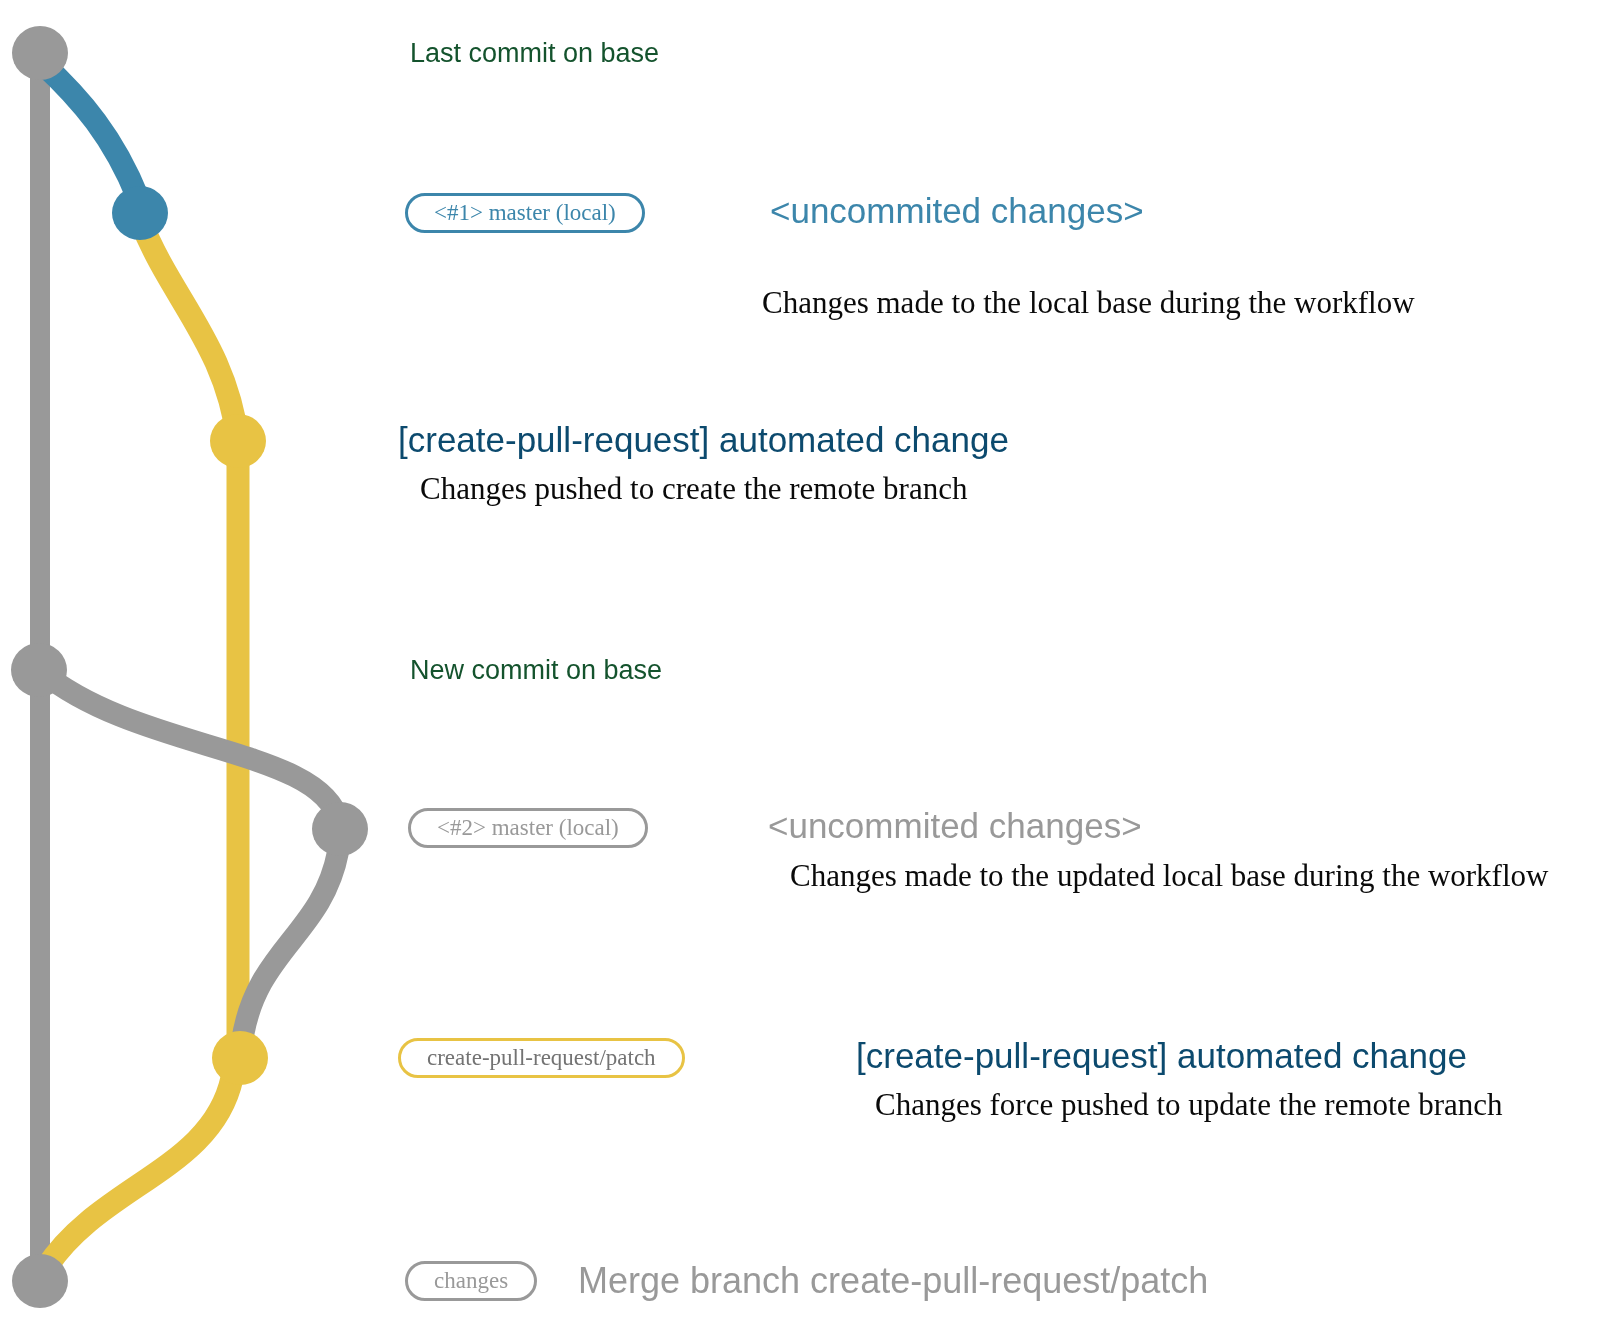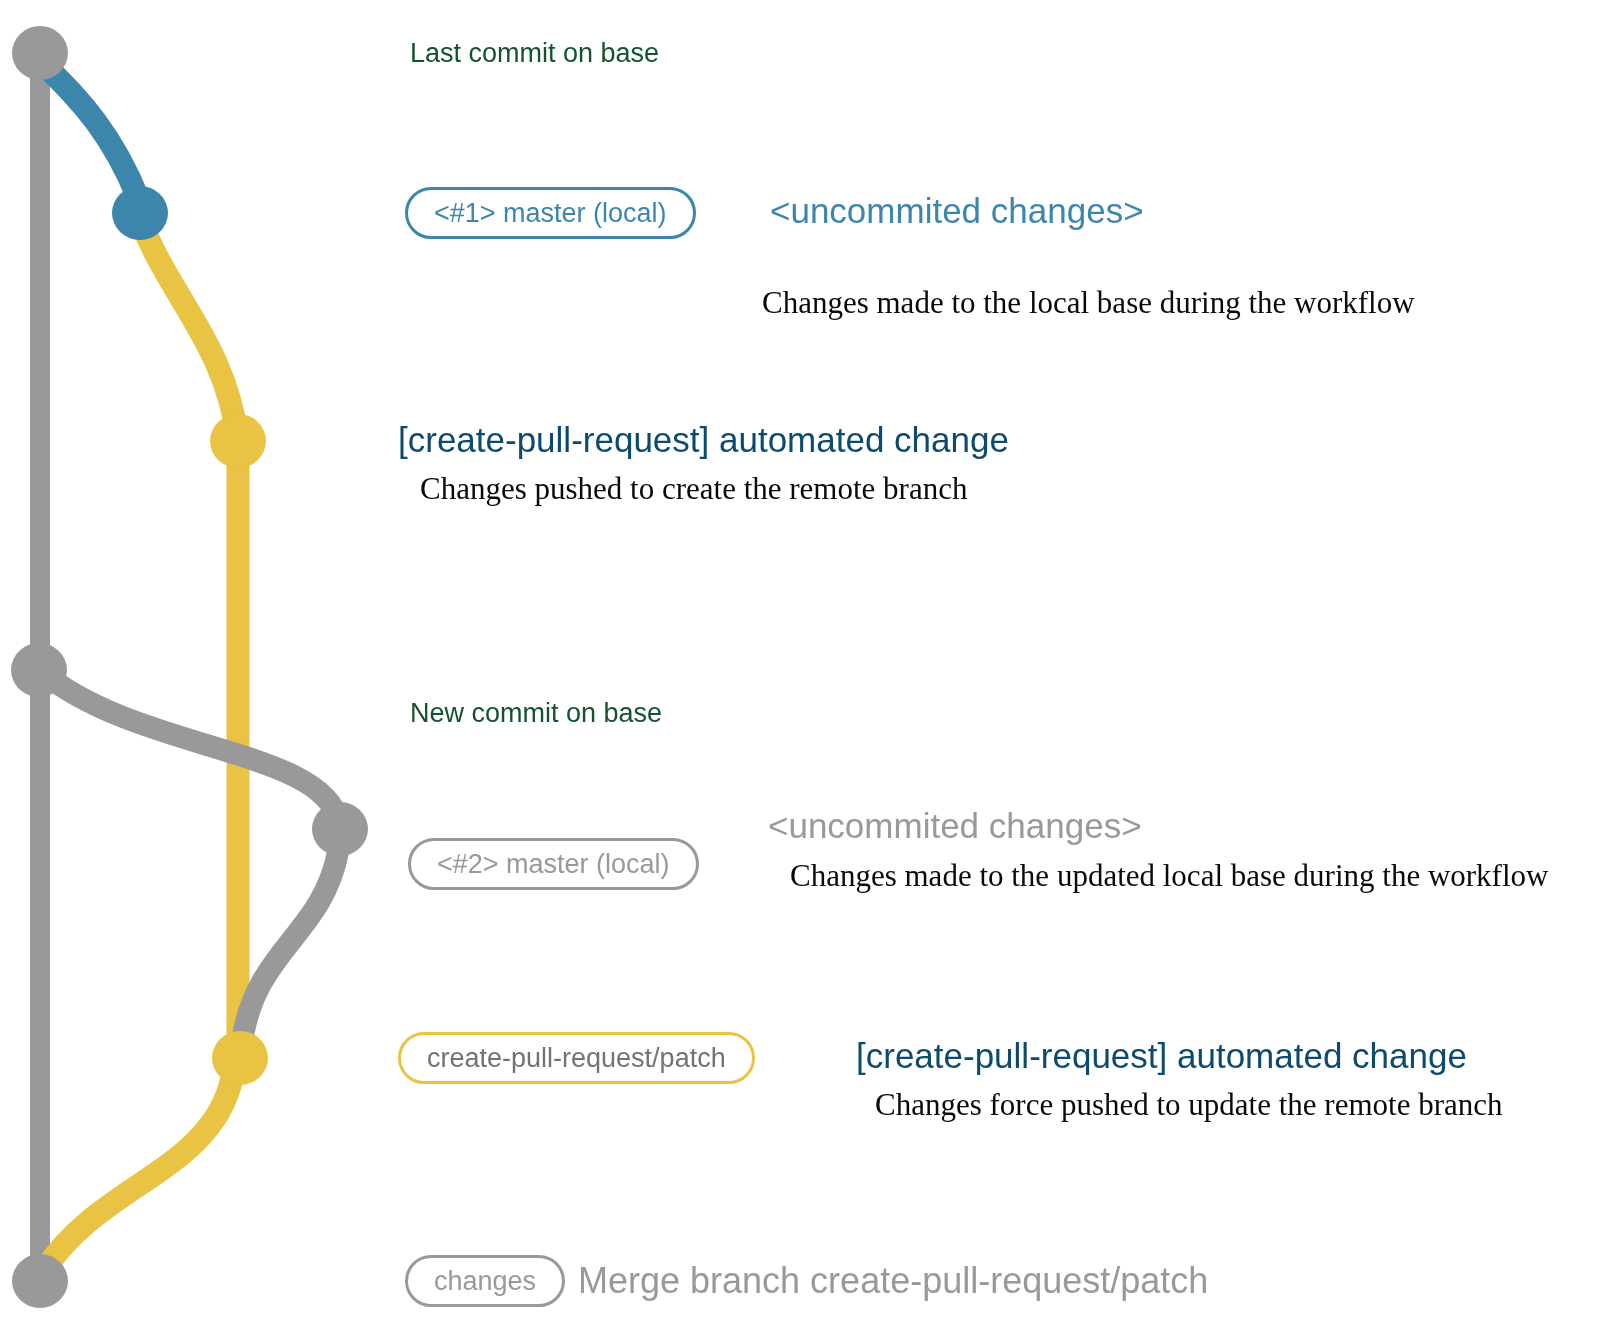--- a/index.html
+++ b/index.html
@@ -37,27 +37,28 @@
   .ann-yellow { color: #0c4a6e; }
   .detail {
     font-family: "Liberation Serif", serif;
     color: #0a0a0a;
     font-size: 31px;
   }
   .tag-box {
     display: inline-flex;
     align-items: center;
     justify-content: center;
-    height: 52px;
+    height: 40px;
     padding: 0 26px;
     border-radius: 26px;
     border: 3px solid;
     box-sizing: border-box;
-    font-size: 27px;
+    font-size: 23px;
     background: #ffffff;
+    font-family: Liberation Serif, serif;
   }
   .tag-blue   { border-color: #3c86ab; color: #3c86ab; }
   .tag-gray   { border-color: #999999; color: #999999; }
   .tag-yellow { border-color: #e8c344; color: #737373; }
 </style>
 </head>
 <body>
 
 <div id="stage">
 
@@ -86,23 +87,23 @@
 
   <div class="abs gray-text" style="left:410px; top:53px;">Last commit on base</div>
 
   <div class="abs tag-box tag-blue" style="left:405px; top:213px;">&lt;#1&gt; master (local)</div>
   <div class="abs ann ann-blue" style="left:770px; top:211px;">&lt;uncommited changes&gt;</div>
   <div class="abs detail" style="left:762px; top:259px;margin-top:44px;">Changes made to the local base during the workflow</div>
 
   <div class="abs ann ann-yellow" style="left:398px; top:440px;">[create-pull-request] automated change</div>
   <div class="abs detail" style="left:420px; top:489px;">Changes pushed to create the remote branch</div>
 
-  <div class="abs gray-text" style="left:410px; top:670px;margin-top:43px;">New commit on base</div>
+  <div class="abs gray-text" style="left:410px; top:670px;">New commit on base</div>
 
-  <div class="abs tag-box tag-gray" style="left:408px; top:828px;margin-top:36px;">&lt;#2&gt; master (local)</div>
+  <div class="abs tag-box tag-gray" style="left:408px; top:828px;">&lt;#2&gt; master (local)</div>
   <div class="abs ann ann-gray" style="left:768px; top:826px;">&lt;uncommited changes&gt;</div>
   <div class="abs detail" style="left:790px; top:876px;">Changes made to the updated local base during the workflow</div>
 
   <div class="abs tag-box tag-yellow" style="left:398px; top:1058px;">create-pull-request/patch</div>
   <div class="abs ann ann-yellow" style="left:856px; top:1056px;">[create-pull-request] automated change</div>
   <div class="abs detail" style="left:875px; top:1105px;">Changes force pushed to update the remote branch</div>
 
   <div class="abs tag-box tag-gray" style="left:405px; top:1281px;">changes</div>
   <div class="abs ann ann-gray" style="left:578px; top:1281px; font-size:36px;">Merge branch create-pull-request/patch</div>
 

